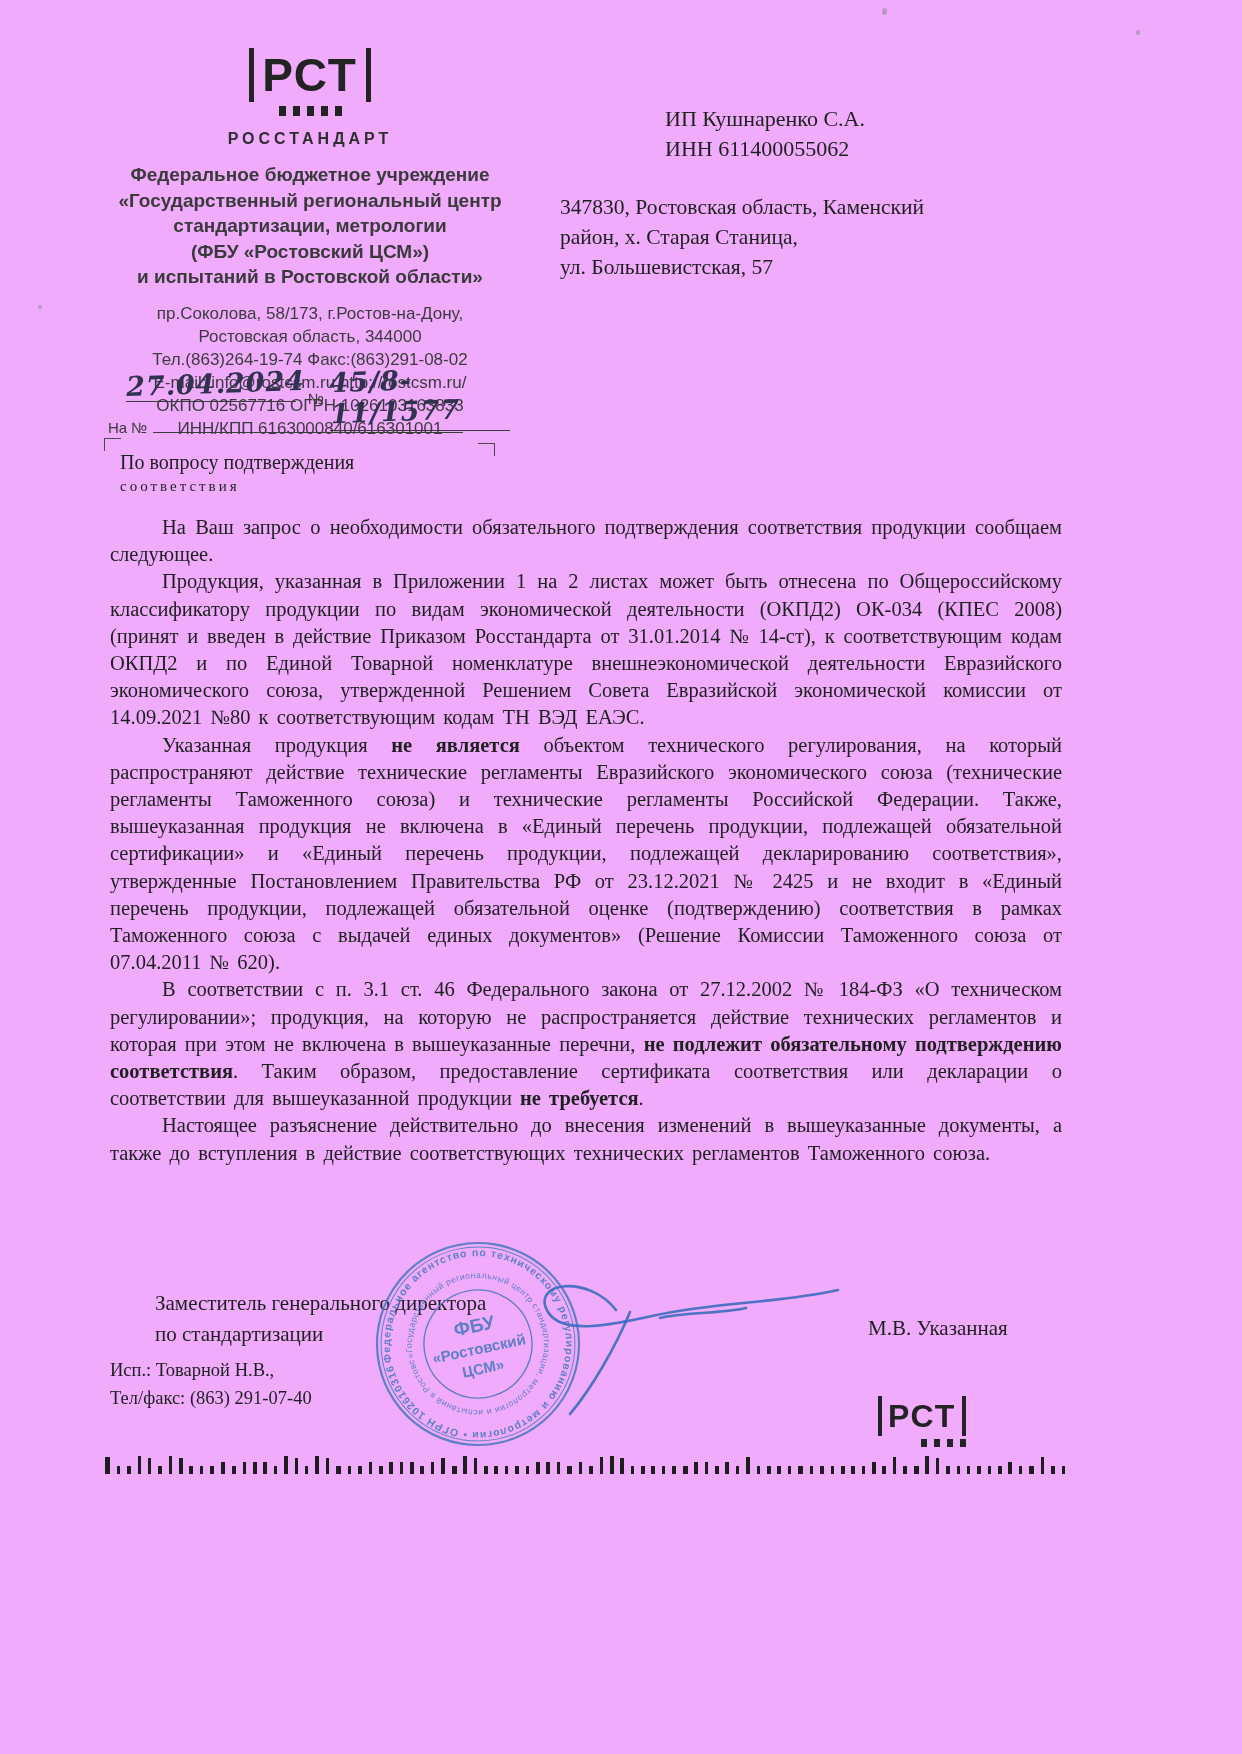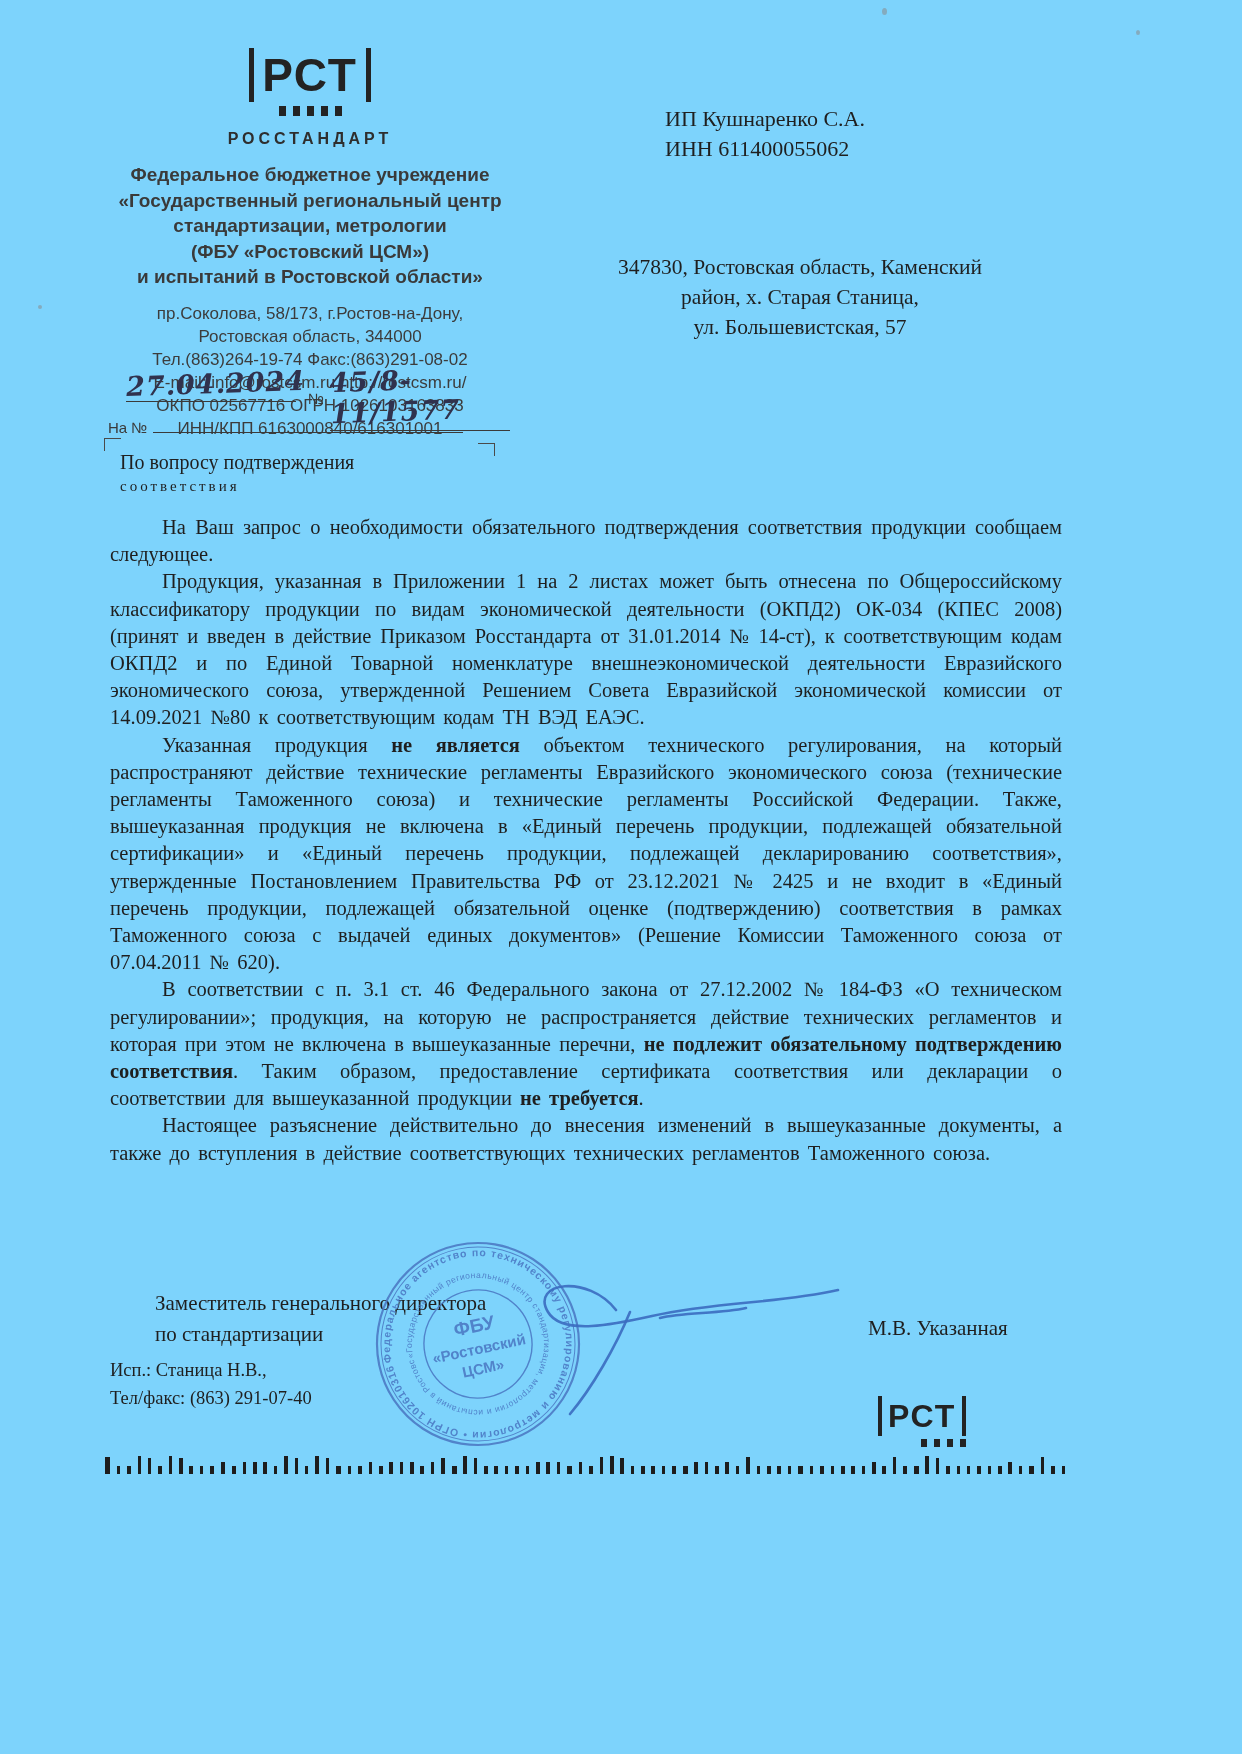--- a/index.html
+++ b/index.html
@@ -1,20 +1,20 @@
 <!DOCTYPE html>
 <html><head>
 <meta charset="utf-8">
 <style>
   html,body{margin:0;padding:0;background:#e8e8e6;}
   .page{
     position:relative;
     width:1242px;height:1754px;
     margin:0 auto;
-    background:#7dd3fc;
+    background:#f0abfc;
     overflow:hidden;
     font-family:"Liberation Serif", serif;
     color:#1f1f1f;
   }
   
   .lh-left{
     position:absolute; left:95px; top:48px; width:430px;
     text-align:center;
     font-family:"Liberation Sans", sans-serif;
     color:#3a3a3a;
@@ -59,21 +59,21 @@
   .corner.tl{left:104px; top:438px; border-left:1.6px solid #4a4a4a;}
   .corner.tr{left:478px; top:443px; border-right:1.6px solid #4a4a4a;}
   
   .subject{position:absolute; left:120px; top:450px; text-align:left;}
   .subject .s1{font-size:20px; line-height:24px;}
   .subject .s2{font-size:15px; letter-spacing:3px; margin-top:4px;}
   
   .addressee{position:absolute; left:560px; top:104px; width:480px; font-size:22px; line-height:30px;}
   .addr-name{margin-left:105px;}
   .addr-inn{margin-left:105px;}
-  .addr-lines{margin-top:88px; text-align:center; font-size:21.5px; line-height:30px;}
+  .addr-lines{margin-top:28px; font-size:21.5px; line-height:30px;}
   
   .body-text{
     position:absolute; left:110px; top:514px; width:952px;
     font-size:20.5px; line-height:27.2px;
     text-align:justify;
   }
   .body-text p{margin:0; text-indent:52px; word-spacing:3px;}
   .body-text b{font-weight:bold;font-family:Liberation Serif, serif;}
   
   .sig-title{position:absolute; left:155px; top:1288px; font-size:21px; line-height:31px;}
@@ -208,21 +208,21 @@
     <text class="ctr2" x="106" y="136">ЦСМ»</text>
   </svg>
 
   <svg class="sign-svg" width="450" height="180" viewBox="0 0 450 180">
     <path d="M196,62 C168,26 110,34 128,64 C142,88 196,76 232,68 C300,53 356,56 418,42"></path>
     <path d="M210,64 C196,98 172,140 150,166"></path>
     <path d="M240,70 C262,64 300,66 326,60"></path>
   </svg>
 
   <div class="exec">
-    <div>Исп.: Станица Н.В.,</div>
+    <div>Исп.: Товарной Н.В.,</div>
     <div>Тел/факс: (863) 291-07-40</div>
   </div>
 
   <div class="logo-bottom">
     <div class="logo-main">
       <span class="lbar"></span>
       <span class="ltxt">РСТ</span>
       <span class="lbar"></span>
     </div>
     <div class="logo-ticks">

